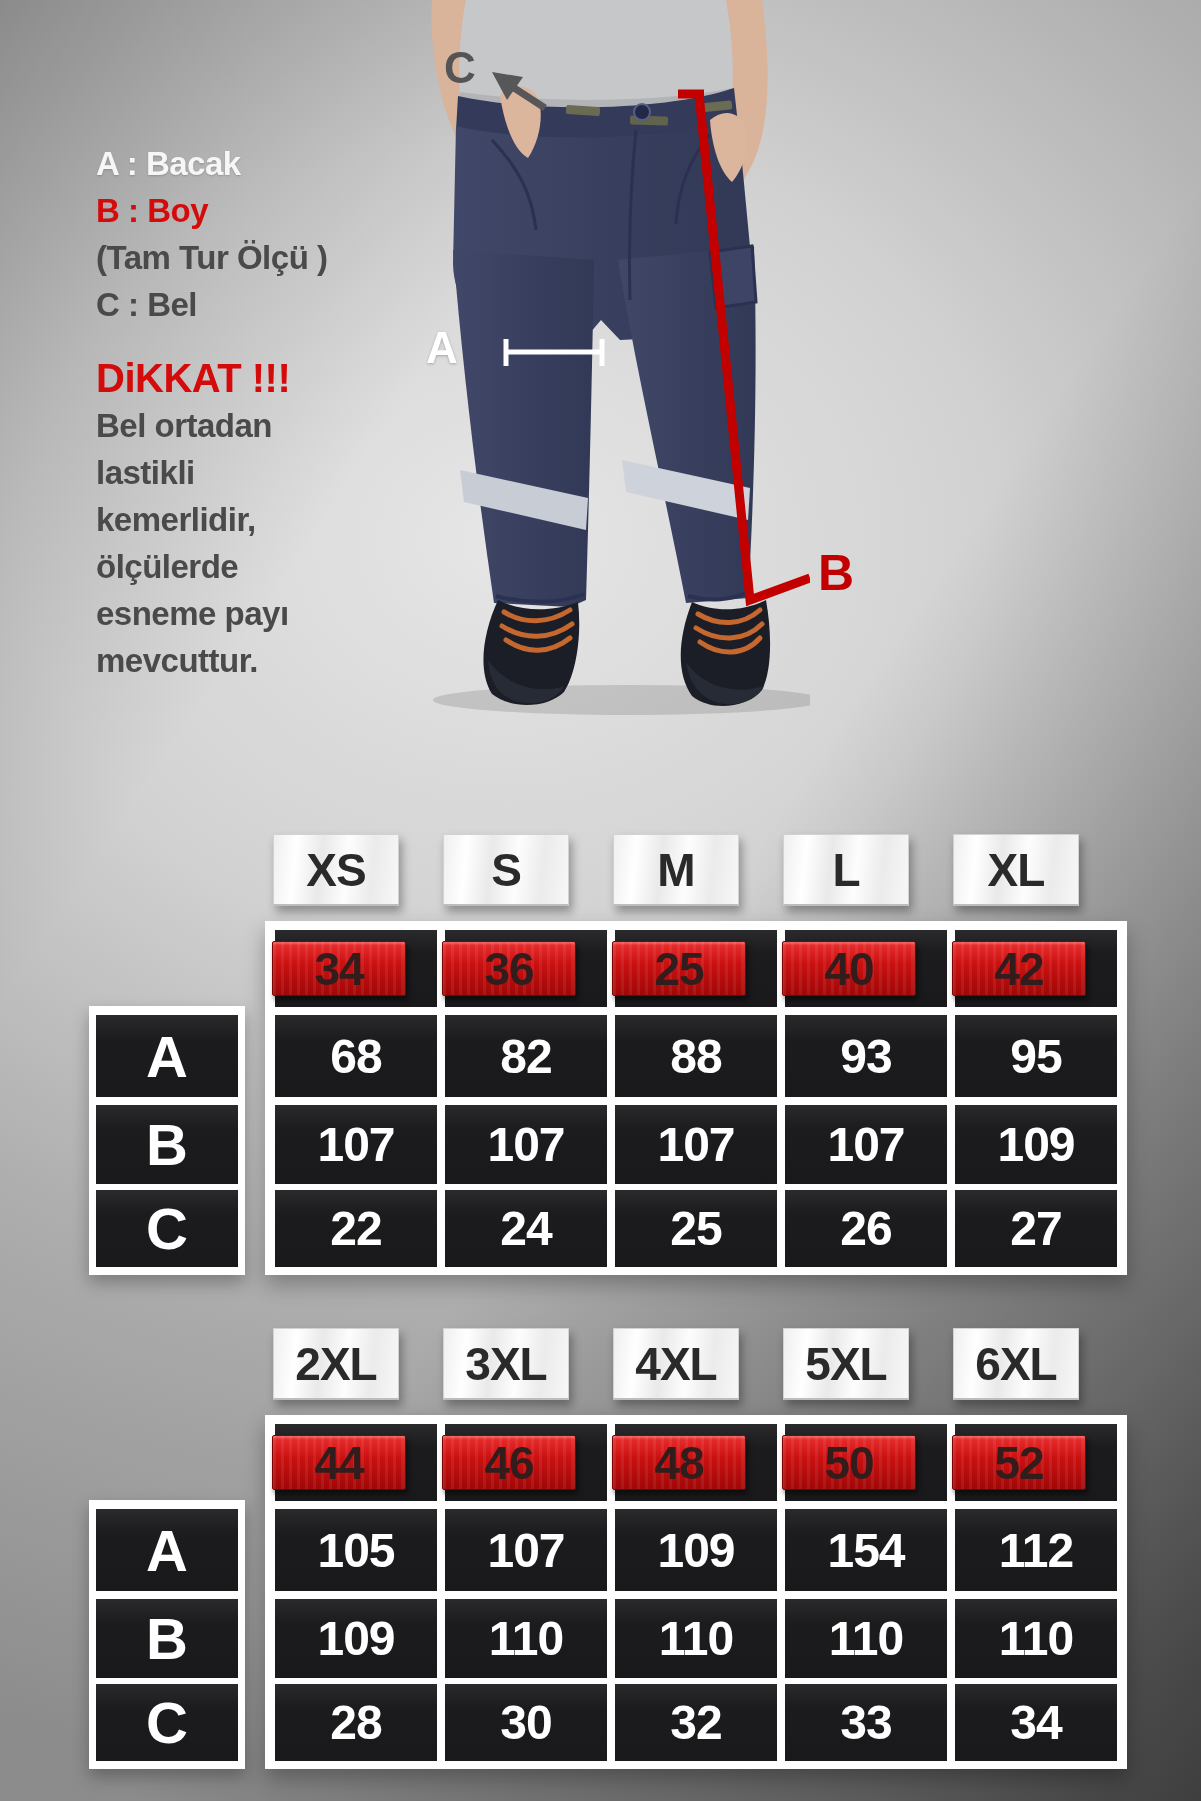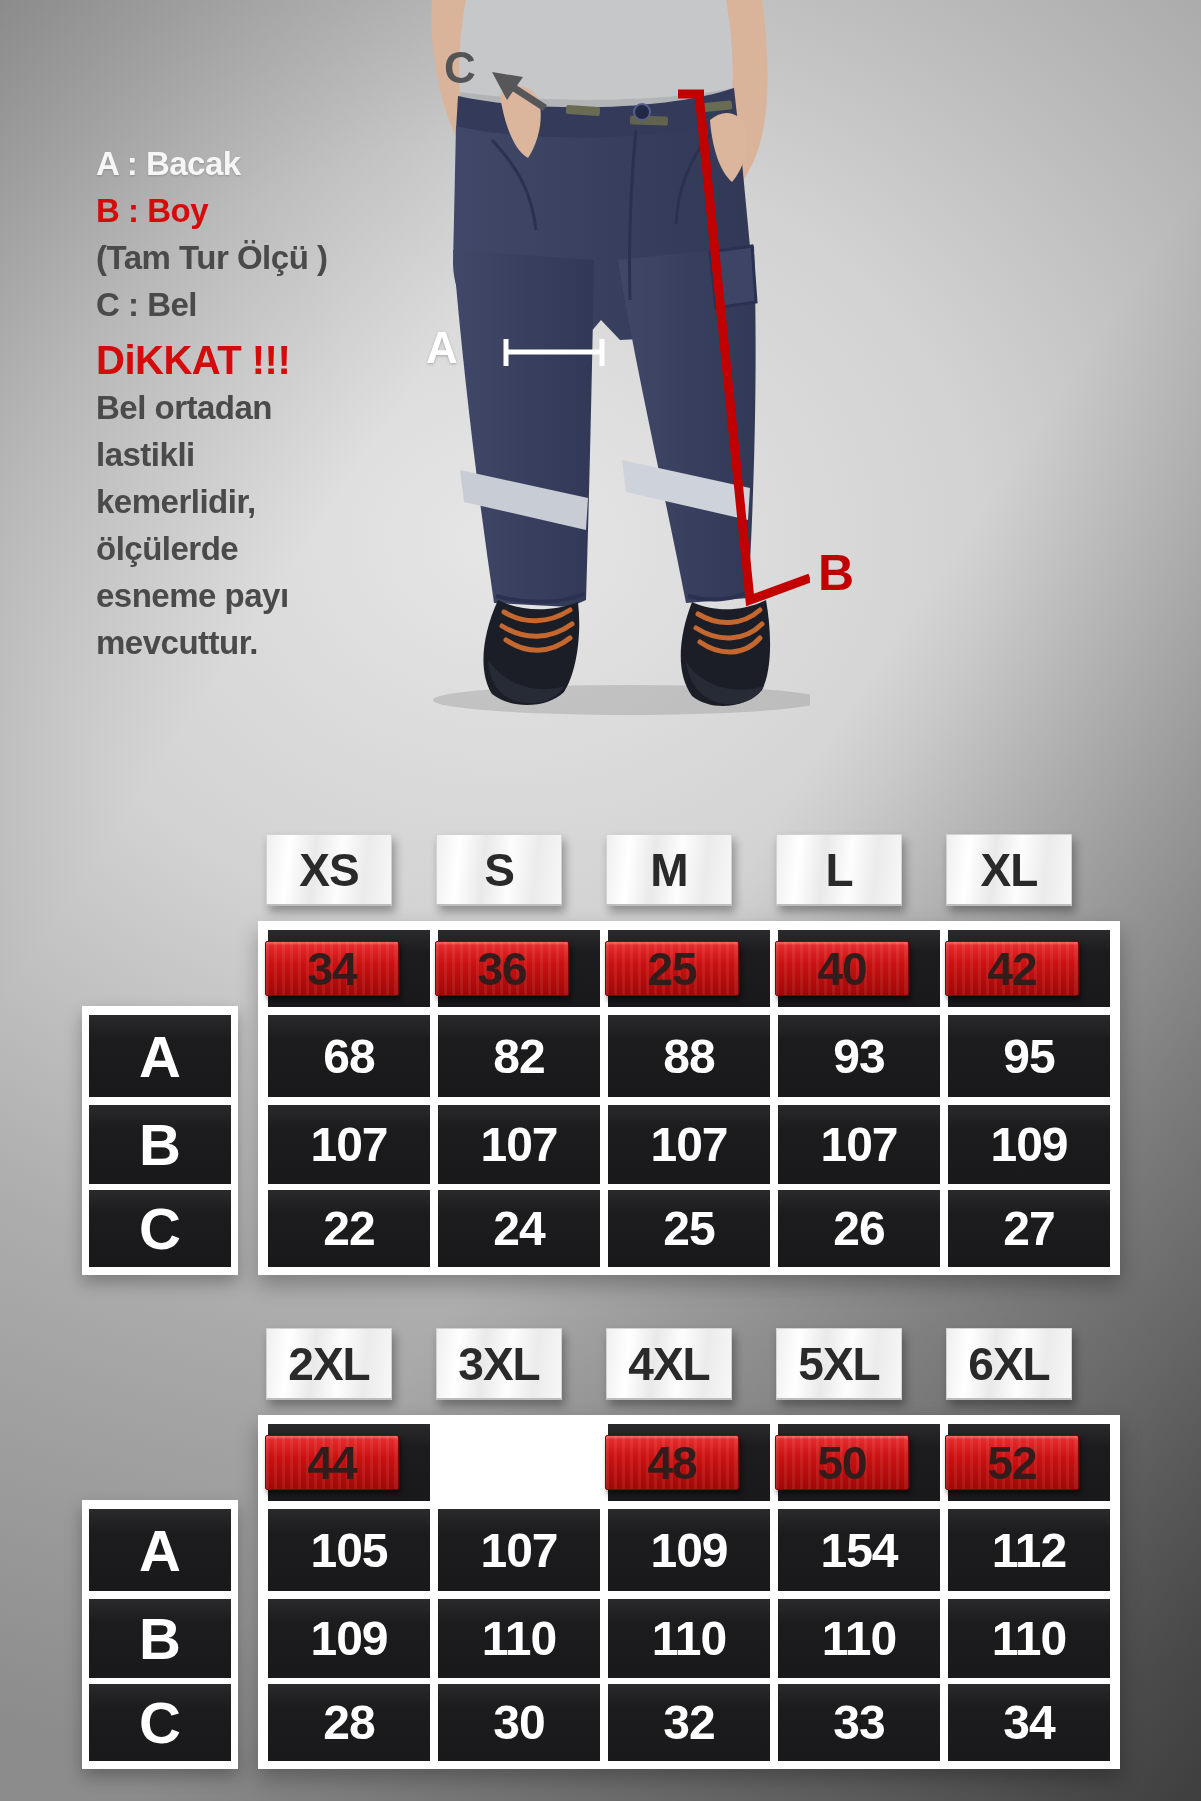--- a/index.html
+++ b/index.html
@@ -18,23 +18,23 @@
   .label-c{left:444px;top:46px;font-size:44px;color:#545456;}
   .label-a{left:426px;top:326px;font-size:44px;color:#ffffff;text-shadow:0 1px 3px rgba(0,0,0,.25);}
   .label-b{left:818px;top:548px;font-size:50px;color:#c30000;}
   
   .legend{position:absolute;left:96px;top:140px;width:330px;line-height:47px;font-size:33px;letter-spacing:-.5px;}
   .lg{white-space:nowrap;}
   .lg.white{color:#f6f6f6;text-shadow:0 1px 2px rgba(0,0,0,.18);}
   .lg.red{color:#d40b0b;}
   .lg.gray{color:#4a4a4b;}
   .lg.gap{}
-  .lg.warn-title{margin-top:9px;font-size:40px;}
+  .lg.warn-title{margin-top:27px;font-size:40px;}
   
-  .tblock{position:absolute;left:0;width:1144px;height:448px;}
+  .tblock{position:absolute;left:7px;width:1144px;height:448px;}
   .tag{
     position:absolute;top:0;width:126px;height:72px;
     display:flex;align-items:center;justify-content:center;
     background:linear-gradient(96deg,#efefef 0%,#ffffff 18%,#e9e9e9 38%,#fdfdfd 58%,#ebebeb 78%,#f7f7f7 100%);
     border:1px solid #d2d2d2;border-bottom:2px solid #bdbdbd;
     box-shadow:3px 6px 9px rgba(0,0,0,.33);
     font-size:46px;color:#2a2a2a;letter-spacing:-1px;
   }
   .t1{left:266px}.t2{left:436px}.t3{left:606px}.t4{left:776px}.t5{left:946px}
   .main-grid{
@@ -218,20 +218,23 @@
     <div class="tag t1">2XL</div>
     <div class="tag t2">3XL</div>
     <div class="tag t3">4XL</div>
     <div class="tag t4">5XL</div>
     <div class="tag t5">6XL</div>
 
     <div class="main-grid">
       <div class="cell band-row c1">
           <div class="red-band">44</div>
         </div>
+      <div class="cell band-row c2">
+          <div class="red-band">46</div>
+        </div>
       <div class="cell band-row c3">
           <div class="red-band">48</div>
         </div>
       <div class="cell band-row c4">
           <div class="red-band">50</div>
         </div>
       <div class="cell band-row c5">
           <div class="red-band">52</div>
         </div>
 

